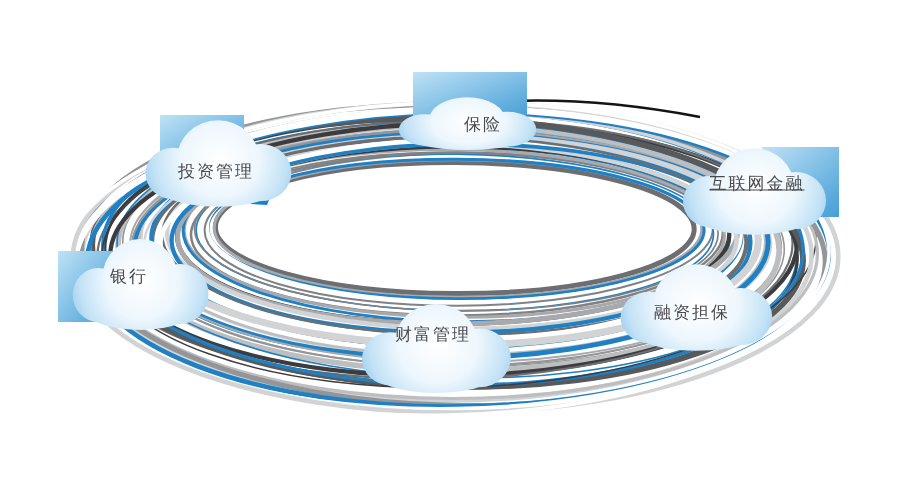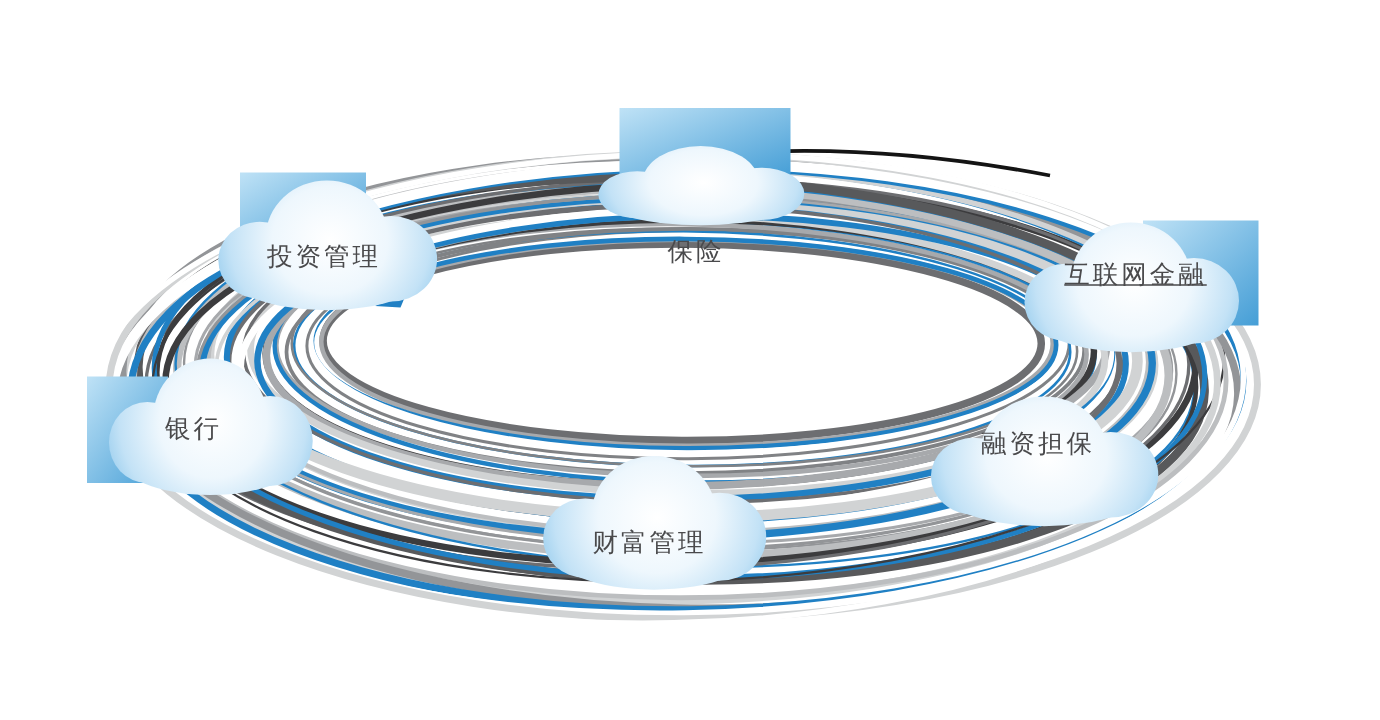--- a/index.html
+++ b/index.html
@@ -6,26 +6,26 @@
   .stage {
     position:relative; width:920px; height:480px; overflow:hidden;
     background:#ffffff; font-family:"DejaVu Sans", sans-serif;
   }
   .stage svg { position:absolute; left:0; top:0; }
   .node-label {
     position:absolute; transform:translate(-50%,-50%);
     font-size:17px; letter-spacing:2px; color:#4a4a4c; white-space:nowrap;
     user-select:none;
   }
-  .lbl-insurance        { left:464px; top:124px;margin-top:44px; }
+  .lbl-insurance        { left:483px; top:124px; }
   .lbl-investment       { left:216px; top:171px; }
   .lbl-internet-finance { left:757px; top:183px;text-decoration:underline; }
-  .lbl-bank             { left:129px; top:286px; }
-  .lbl-financing        { left:692px; top:296px;text-align:right; }
-  .lbl-wealth           { left:433px; top:362px; }
+  .lbl-bank             { left:129px; top:276px; }
+  .lbl-financing        { left:692px; top:312px;text-align:right; }
+  .lbl-wealth           { left:433px; top:334px; }
 </style>
 </head>
 <body>
 
 <div class="stage">
 
   <svg id="ring-svg" width="920" height="480" viewBox="0 0 920 480">
       <ellipse cx="454.8" cy="228.1" rx="239.4" ry="65.5" fill="none" stroke="#6d6e71" stroke-width="5.0" transform="rotate(0.23 454.8 228.1)"></ellipse>
       <ellipse cx="458.0" cy="228.5" rx="243.8" ry="68.7" fill="none" stroke="#a7a9ac" stroke-width="3.0" transform="rotate(0.15 458.0 228.5)"></ellipse>
       <ellipse cx="456.0" cy="229.1" rx="248.1" ry="69.8" fill="none" stroke="#2080c4" stroke-width="3.1" transform="rotate(0.21 456.0 229.1)"></ellipse>

